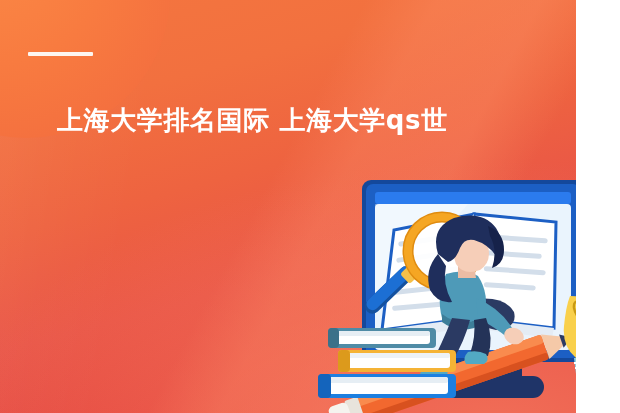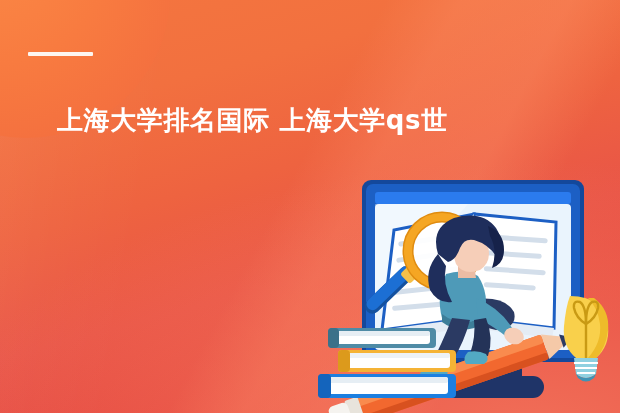--- a/index.html
+++ b/index.html
@@ -7,21 +7,21 @@
     padding: 0;
     background: #ffffff;
   }
   body {
     font-family: "DejaVu Sans", "Liberation Sans", sans-serif;
   }
 
   
   #banner {
     position: relative;
-    width: 620px;
+    width: 576px;
     height: 413px;
     overflow: hidden;
     background: #e8453f;
   }
 
   
   .bg-layer {
     position: absolute;
     inset: 0;
     pointer-events: none;

